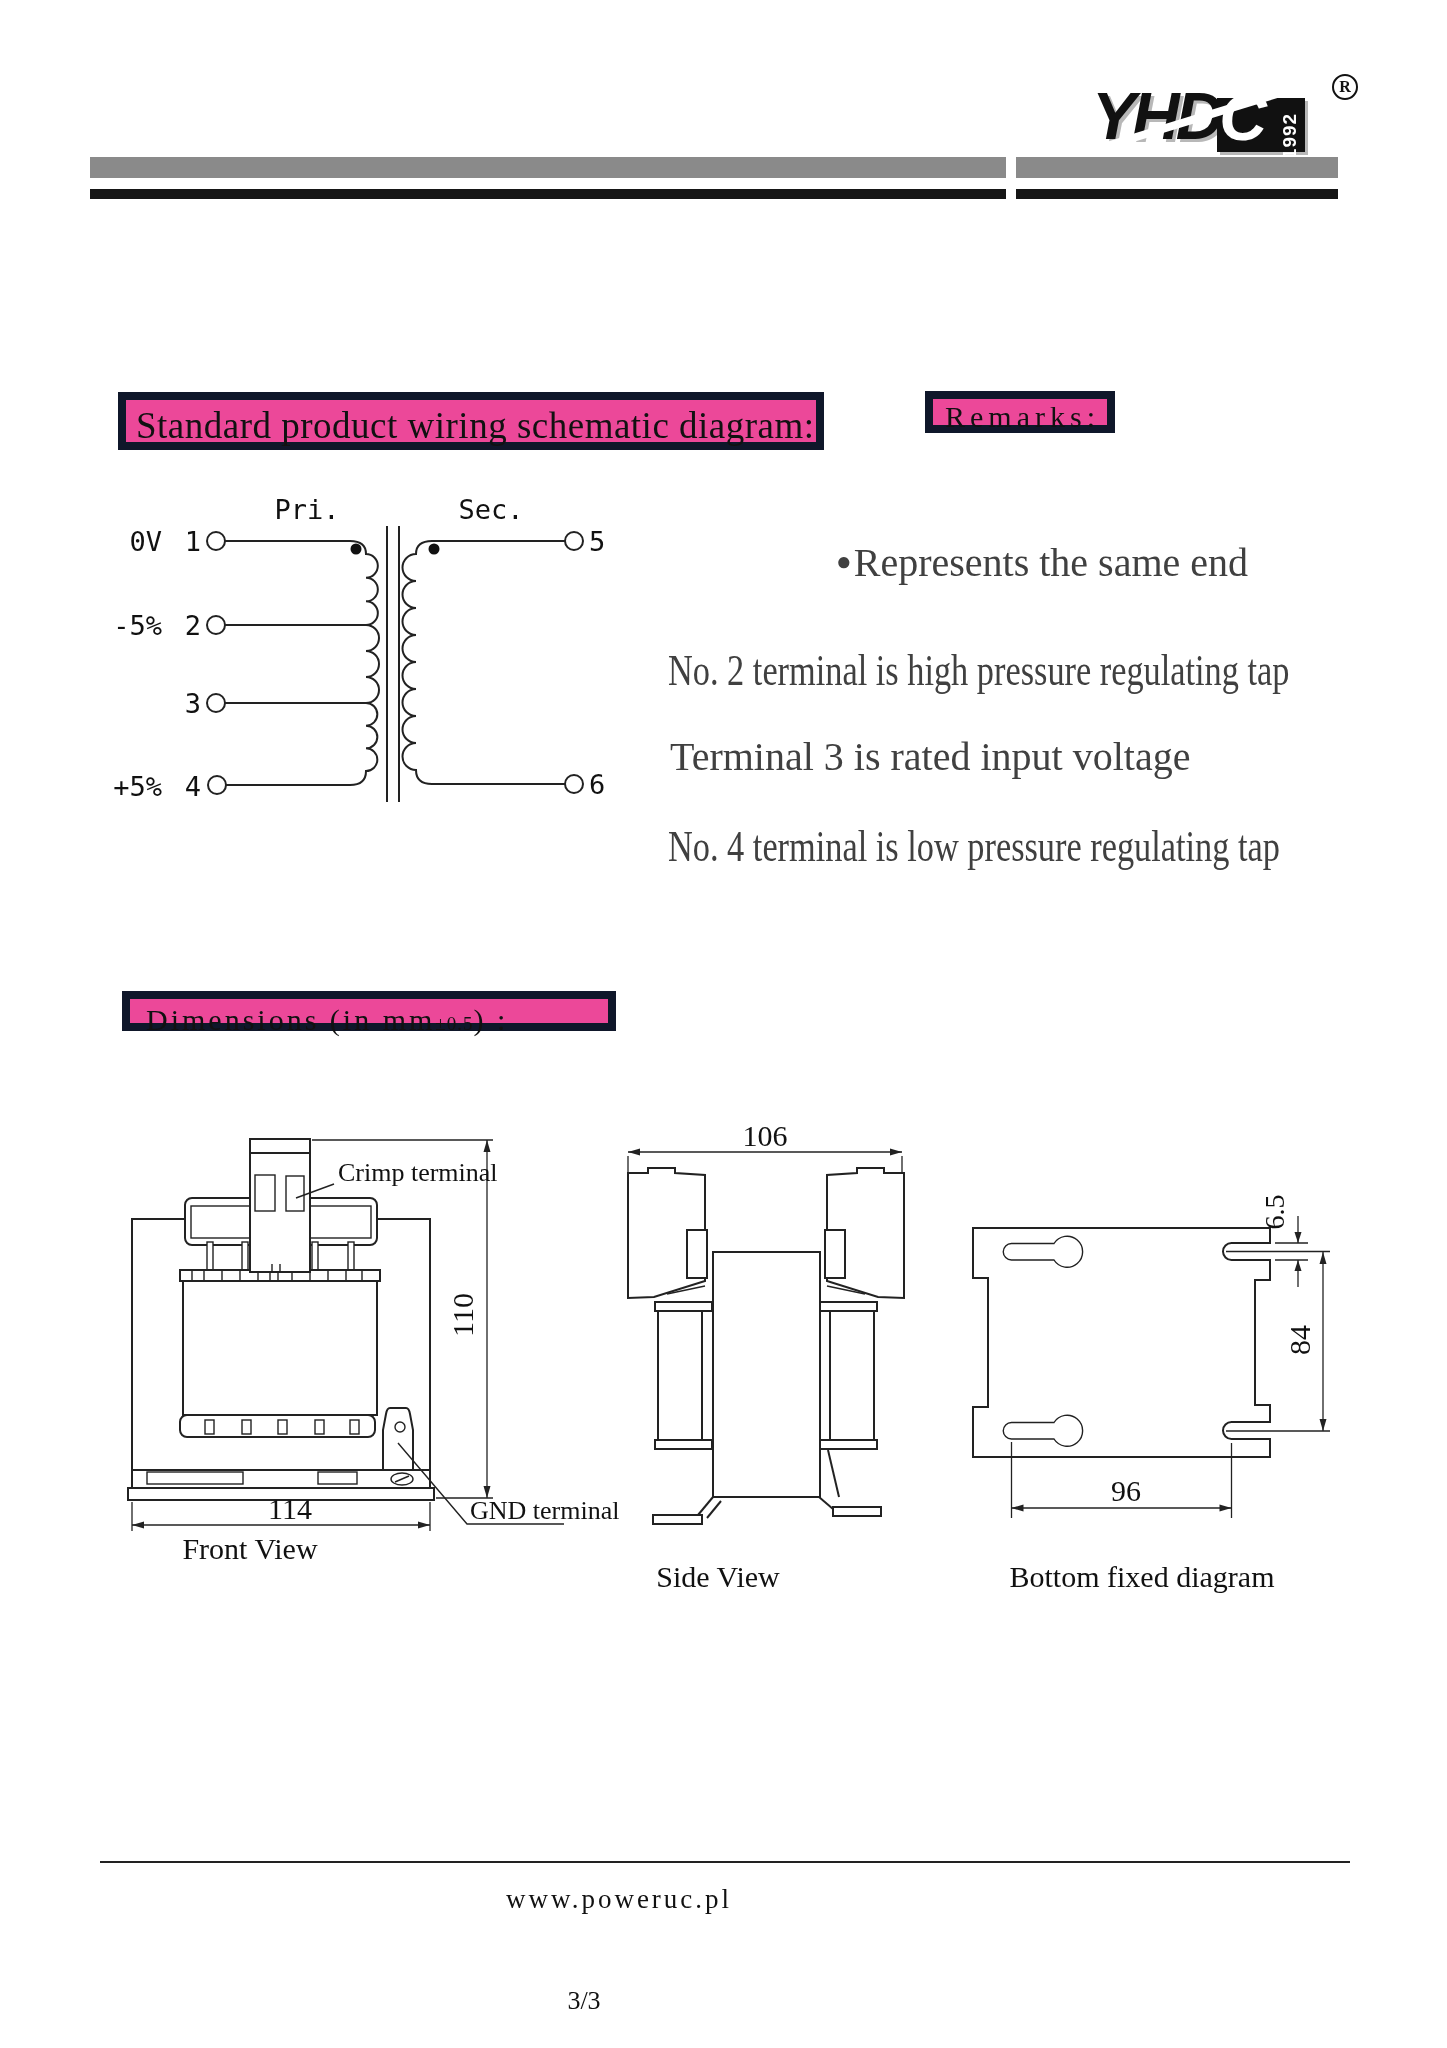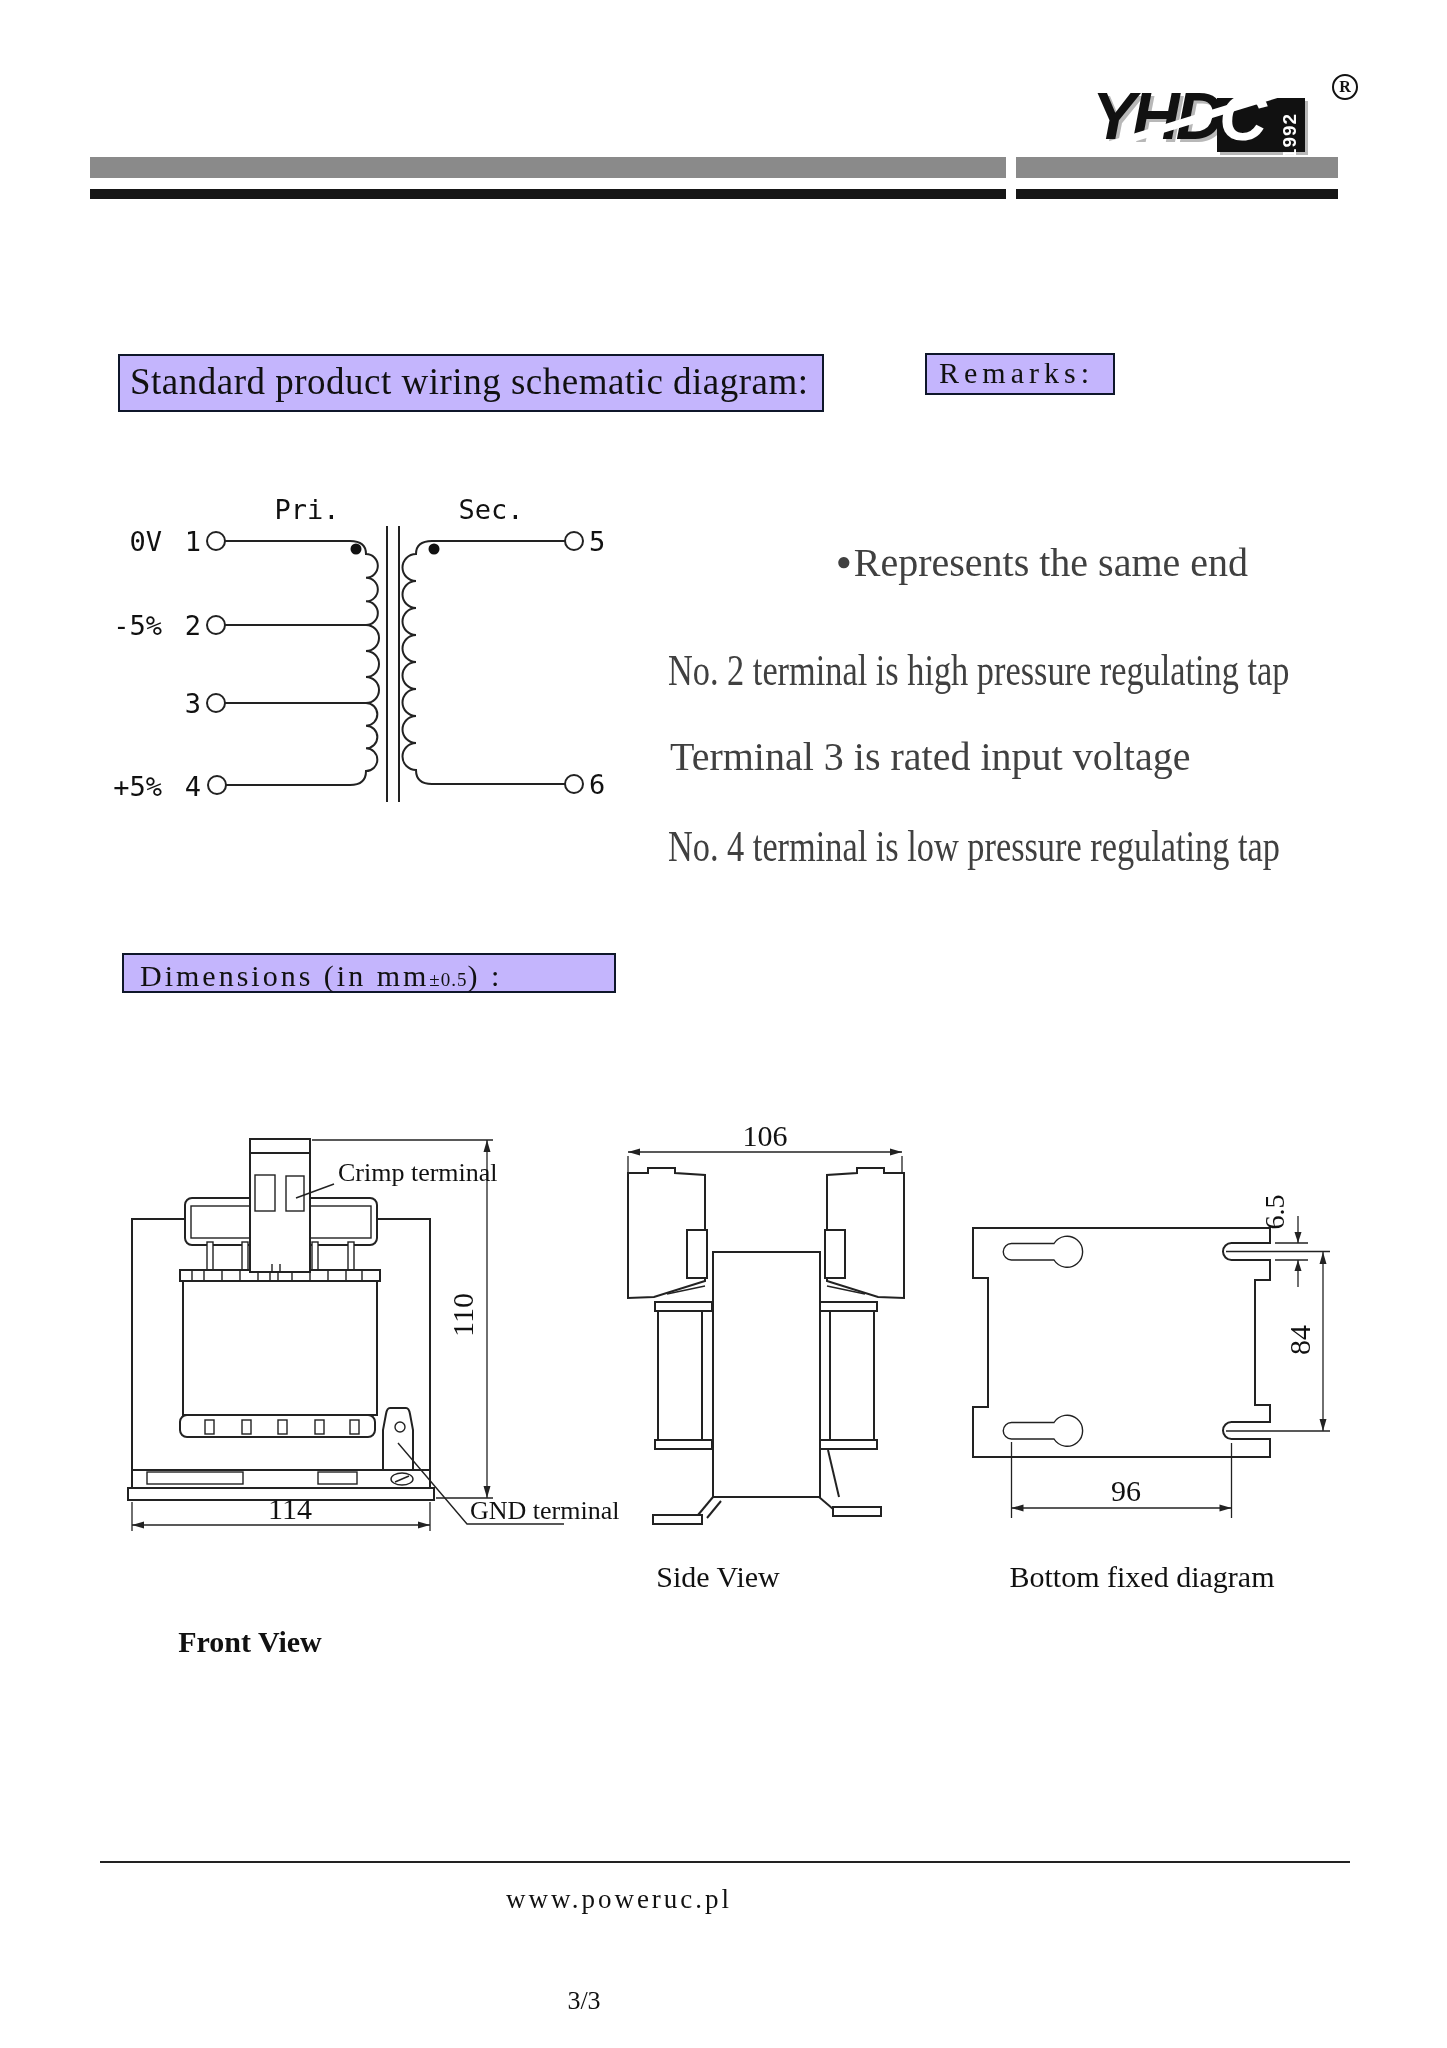--- a/index.html
+++ b/index.html
@@ -42,21 +42,21 @@
     position:absolute; left:-6px; top:44px; width:238px; height:8px;
     background:#ffffff; transform:rotate(-17deg);
   }
   .logo-reg {
     position:absolute; right:-4px; top:6px; width:26px; height:26px;
     border:2.5px solid #111; border-radius:50%;
     font-size:16px; font-weight:bold; text-align:center; line-height:22px;
   }
 
   
-  .title-box { border:2px solid #0f172a; background:#c4b5fd; }
+  .title-box { border:8px solid #0f172a; background:#ec4899;margin-top:38px; }
   #wiring-title { left:118px; top:354px; width:706px; height:58px; font-size:37px; line-height:52px; padding-left:10px; letter-spacing:0.5px; }
   #remarks-title { left:925px; top:353px; width:190px; height:42px; font-size:30px; line-height:36px; padding-left:12px; letter-spacing:5px; }
   #dims-title { left:122px; top:953px; width:494px; height:40px; font-size:30px; line-height:42px; padding-left:16px; letter-spacing:3px; }
   #dims-title .tol { font-size:19px; letter-spacing:1px; }
 
   
   .remark { color:#404040; }
   #remark-bullet { left:836px; top:539px; font-size:40px; }
   #remark-bullet .dot { font-size:26px; vertical-align:6px; margin-right:2px; }
   .condensed { transform:scaleX(0.78); transform-origin:left top; display:inline-block; }
@@ -313,21 +313,21 @@
     <g>
       <line class="dim" x1="81.5" y1="292" x2="81.5" y2="368"></line>
       <line class="dim" x1="301.5" y1="293" x2="301.5" y2="368"></line>
       <line class="dim" x1="81.5" y1="358" x2="301.5" y2="358"></line>
       <polygon class="arr" points="81.5,358 93.5,354.5 93.5,361.5"></polygon>
       <polygon class="arr" points="301.5,358 289.5,354.5 289.5,361.5"></polygon>
       <text x="196" y="351" font-size="30" text-anchor="middle">96</text>
     </g>
   </svg>
 
-  <div class="abs caption" style="left:100px; top:1625px;font-weight:bold;">Front View</div>
+  <div class="abs caption" style="left:100px; top:1532px;">Front View</div>
   <div class="abs caption" style="left:568px; top:1560px;">Side View</div>
   <div class="abs caption" style="left:992px; top:1560px;">Bottom fixed diagram</div>
 
   <div id="footer-line" class="abs"></div>
   <div id="footer-url" class="abs">www.poweruc.pl</div>
   <div id="footer-page" class="abs">3/3</div>
 
 </div>
 
 </body></html>

